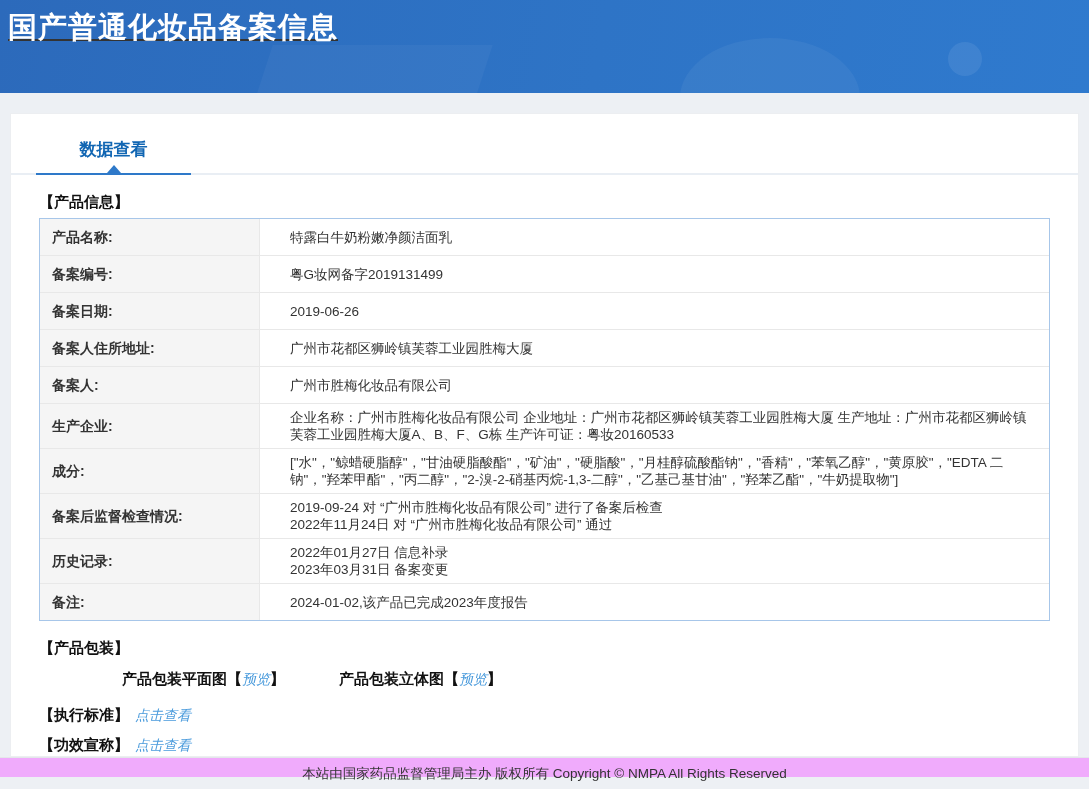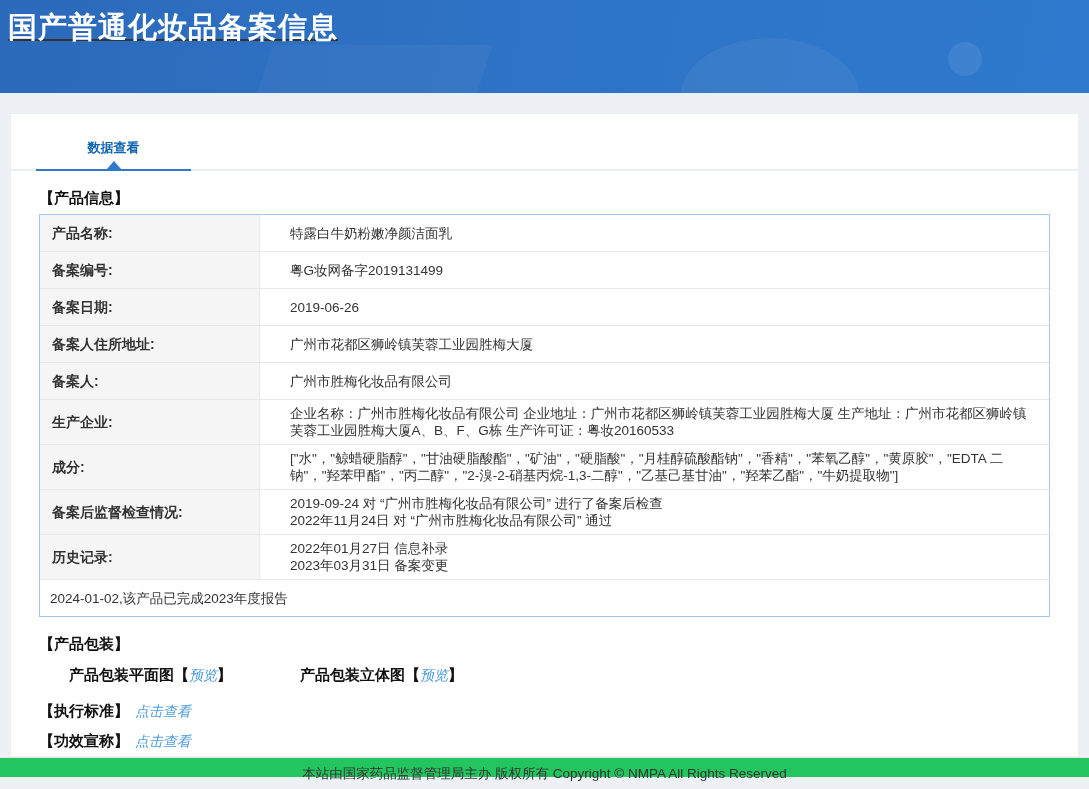--- a/index.html
+++ b/index.html
@@ -58,21 +58,21 @@
   .tabbar {
     border-bottom: 2px solid #e9eef4;
     position: relative;
   }
   .tab {
     display: inline-block;
     width: 155px;
     margin-left: 25px;
     text-align: center;
     color: #1166b3;
-    font-size: 13px;
+    font-size: 17px;
     font-weight: bold;
     padding-bottom: 12px;
     border-bottom: 2px solid #2e79c9;
     margin-bottom: -2px;
     position: relative;
     cursor: pointer;
   }
   .tab .pointer {
     position: absolute;
     left: 50%;
@@ -125,23 +125,23 @@
     padding: 5px 10px;
     min-height: 36px;
     font-size: 13.5px;
     color: #333;
     line-height: 17px;
   }
   .cell-value span { white-space: pre-line; }
 
   
   .packaging-row {
-    margin: 12px 28px 0 58px;
-    display: flex;
-    gap: 68px;
+    margin: 12px 28px 0 111px;
+    display: flex;
+    gap: 54px;
     font-size: 15px;
   }
   .packaging-item { display: flex; align-items: center; }
   .packaging-item .pkg-label { color: #111; font-weight: bold; }
   .bracket { color: #111; font-weight: bold; }
   a.link, .link {
     color: #4a9bdc;
     text-decoration: none;
     cursor: pointer;
     font-size: 14px;
@@ -153,21 +153,21 @@
     align-items: center;
     font-size: 15px;
   }
   .inline-section .section-label { font-weight: bold; color: #111; }
   .inline-section .link { margin-left: 6px; }
 
   
   .page-footer {
     height: 20px;
     line-height: 31px;
-    background: #22c55e;
+    background: #f0abfc;
     border-top: 1px solid #e4e7ea;
     text-align: center;
     font-size: 13.5px;
     color: #333;
   }
 </style>
 </head>
 <body>
 
 <div class="page-header">
@@ -251,20 +251,21 @@
 
     <div class="info-row">
       <div class="cell-label">历史记录:</div>
       <div class="cell-value">
           <span>2022年01月27日 信息补录
 2023年03月31日 备案变更</span>
         </div>
     </div>
 
     <div class="info-row">
+      <div class="cell-label">备注:</div>
       <div class="cell-value">
           <span>2024-01-02,该产品已完成2023年度报告</span>
         </div>
     </div>
 
   </div>
 
   <div class="section-heading">【产品包装】</div>
 
   <div class="packaging-row">

